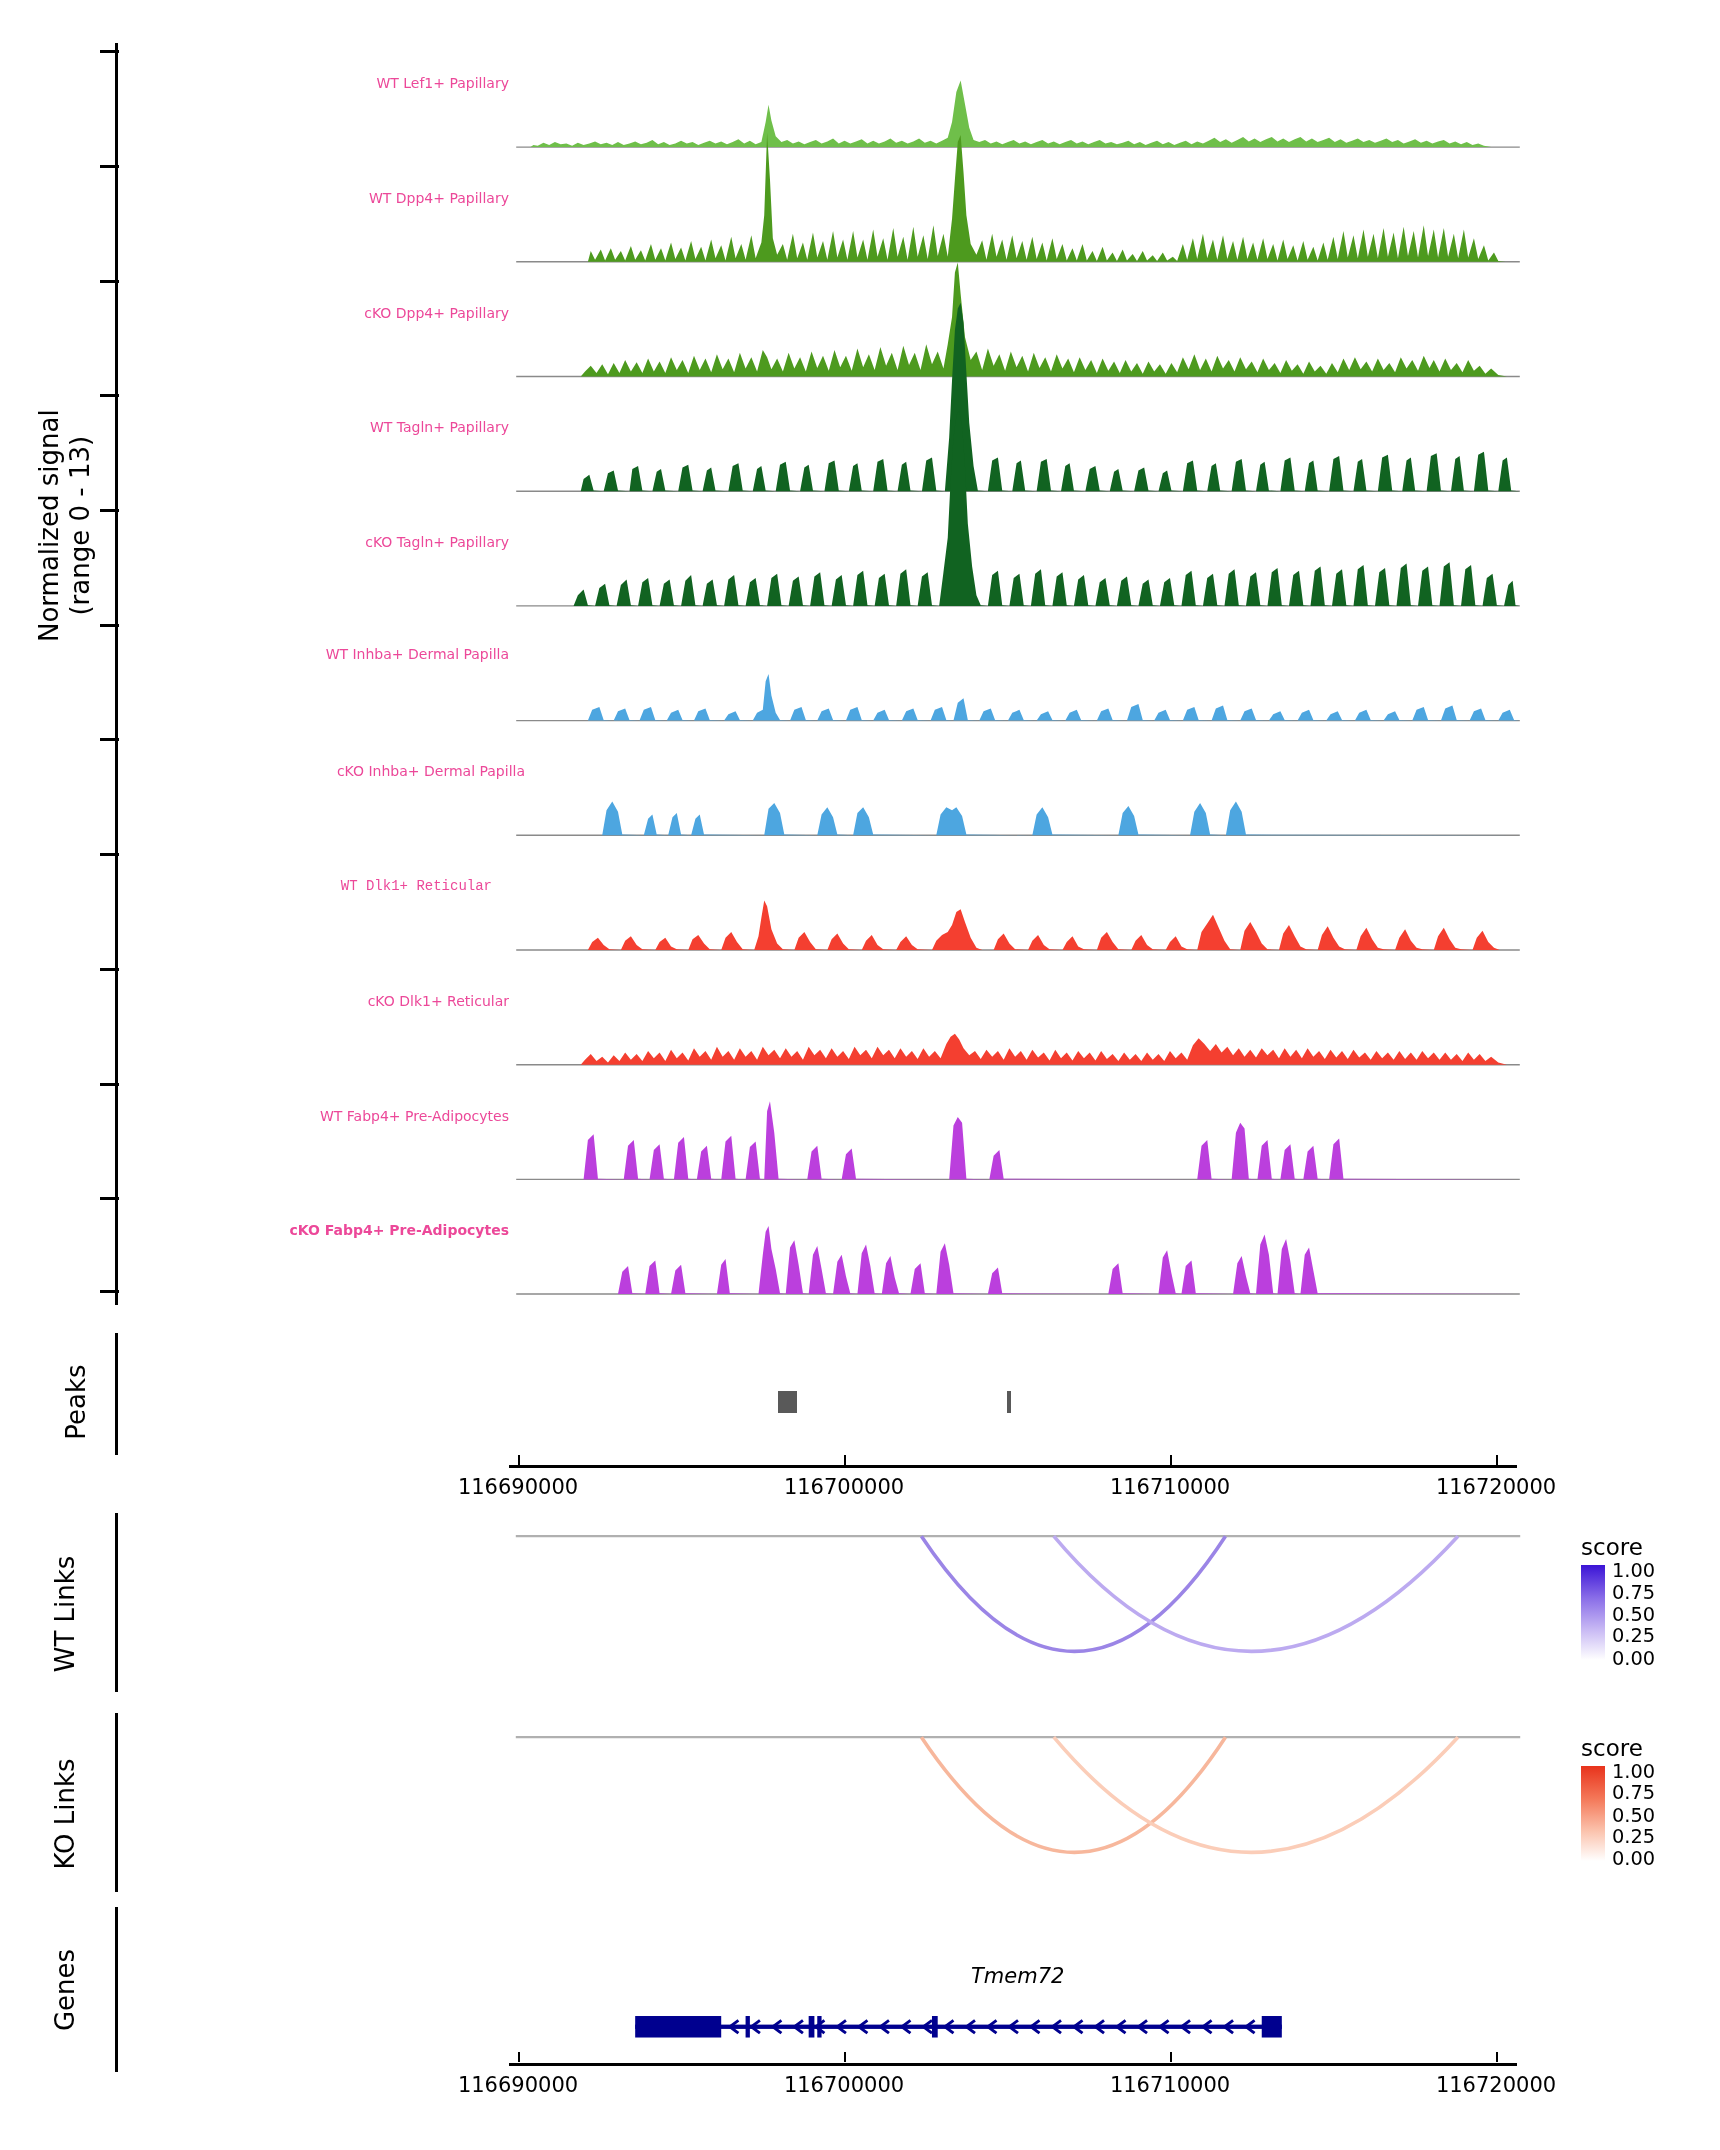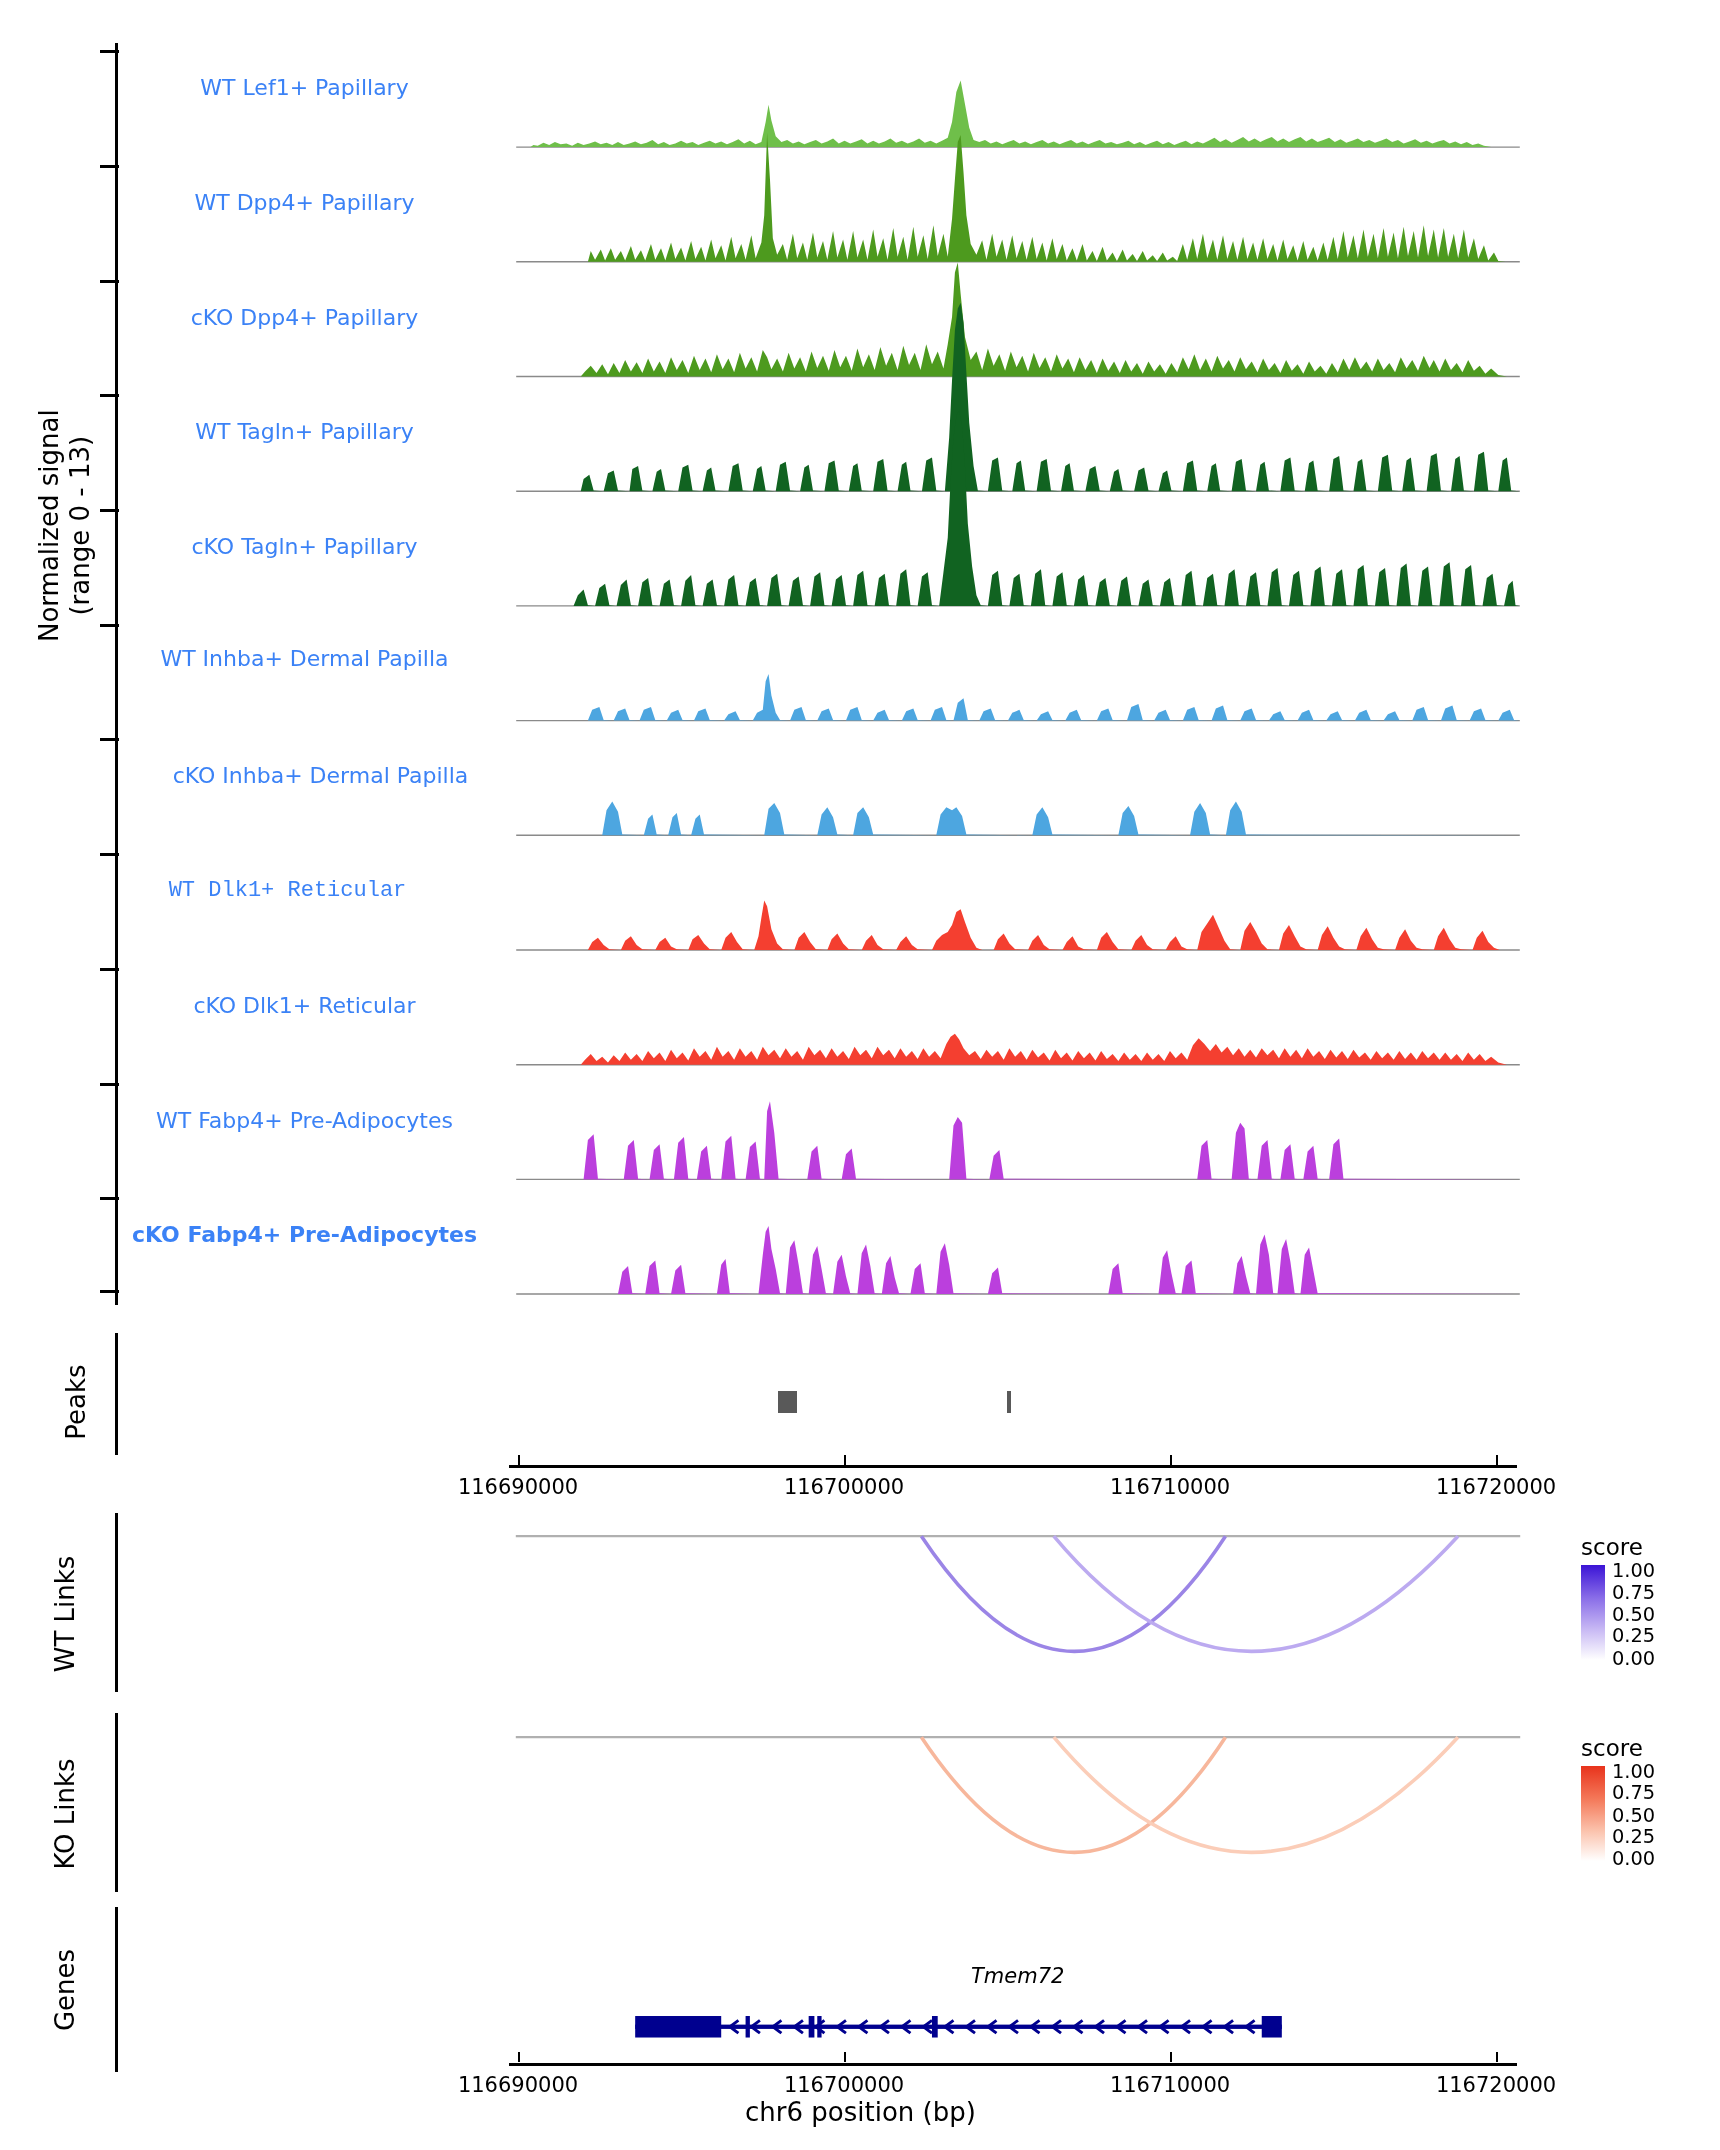--- a/index.html
+++ b/index.html
@@ -27,24 +27,24 @@
   }
   .tickmark {
     position: absolute;
     background: #000000;
     height: 2.9px;
     width: 18.6px;
     left: 100px;
   }
   .track-label {
     position: absolute;
-    font-size: 22px;
-    text-align: center;
-    white-space: nowrap;
-    color: #3b82f6;
+    font-size: 14px;
+    text-align: right;
+    white-space: nowrap;
+    color: #ec4899;
   }
   .track-svg { position: absolute; }
 
   
   #ylabel-signal {
     position: absolute;
     left: -100px;
     top: 495px;
     width: 330px;
     text-align: center;
@@ -311,16 +311,15 @@
   <div class="axis-line" style="left:509px; top:2063px; width:1008px;"></div>
   <div class="axis-tick" style="left:518px; top:2052px;"></div>
   <div class="axis-tick" style="left:844px; top:2052px;"></div>
   <div class="axis-tick" style="left:1170px; top:2052px;"></div>
   <div class="axis-tick" style="left:1496px; top:2052px;"></div>
   <div class="axis-tick-label" style="left:432px; top:2073px; width:172px;">116690000</div>
   <div class="axis-tick-label" style="left:758px; top:2073px; width:172px;">116700000</div>
   <div class="axis-tick-label" style="left:1084px; top:2073px; width:172px;">116710000</div>
   <div class="axis-tick-label" style="left:1410px; top:2073px; width:172px;">116720000</div>
 
-  <div id="xlabel">chr6 position (bp)</div>
 
 </div>
 
 
 </body></html>

